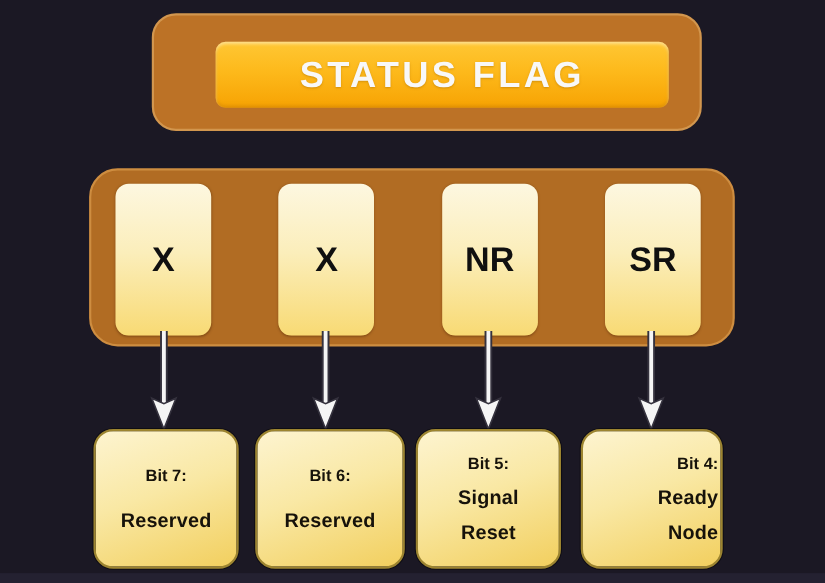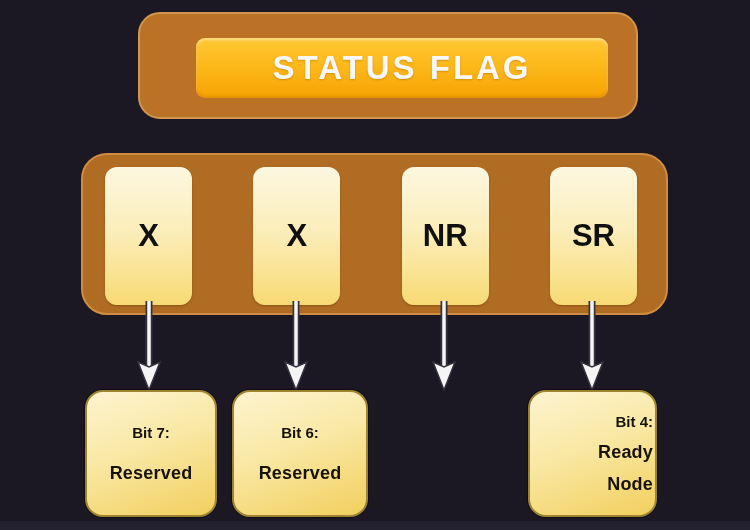--- a/index.html
+++ b/index.html
@@ -142,20 +142,25 @@
   </svg>
 
   <div class="bitbox bitbox-1">
     <span class="bit-title">Bit 7:</span>
     <span class="bit-line">Reserved</span>
   </div>
   <div class="bitbox bitbox-2">
     <span class="bit-title">Bit 6:</span>
     <span class="bit-line">Reserved</span>
   </div>
+  <div class="bitbox bitbox-3">
+    <span class="bit-title">Bit 5:</span>
+    <span class="bit-line">Signal</span>
+    <span class="bit-line">Reset</span>
+  </div>
   <div class="bitbox bitbox-4">
     <span class="bit-title">Bit 4:</span>
     <span class="bit-line">Ready</span>
     <span class="bit-line">Node</span>
   </div>
 
   <div class="bottom-strip"></div>
 </div>
 
 </body></html>

